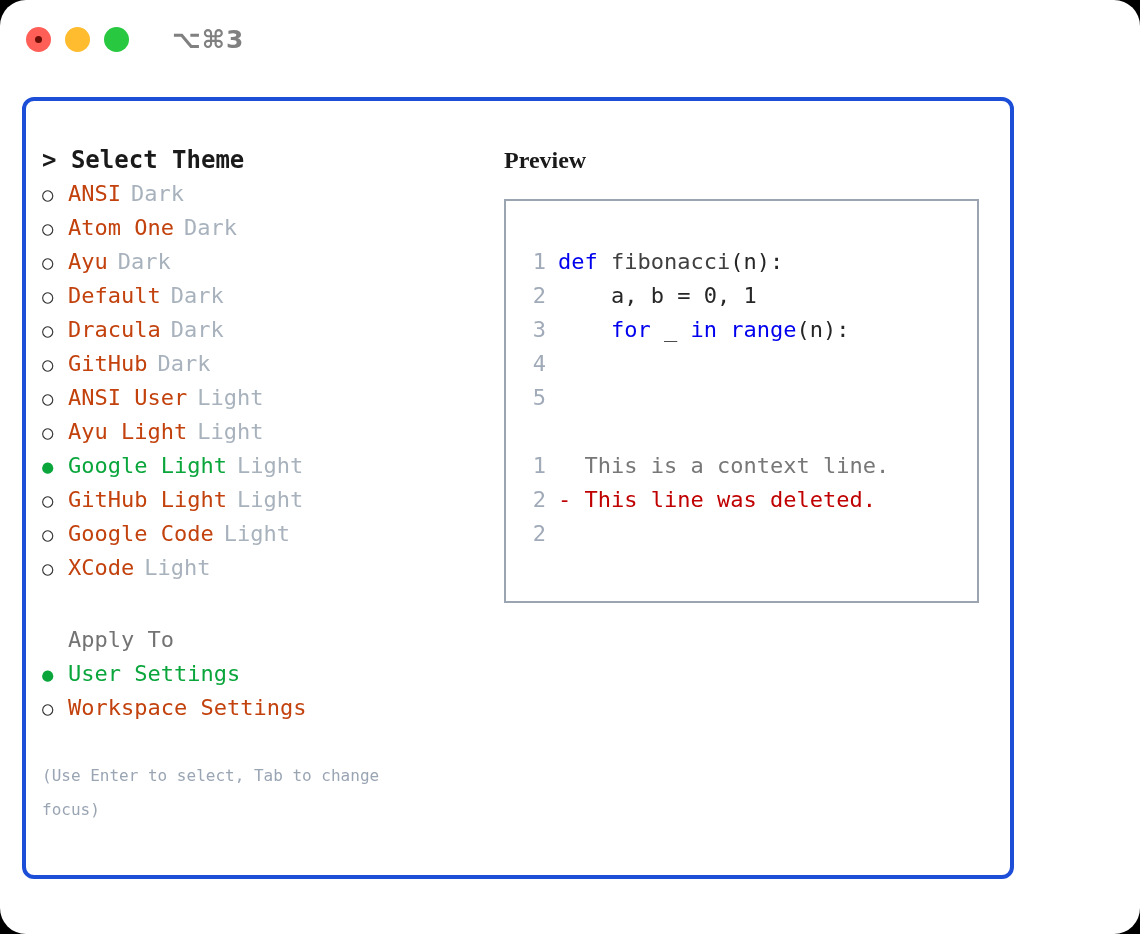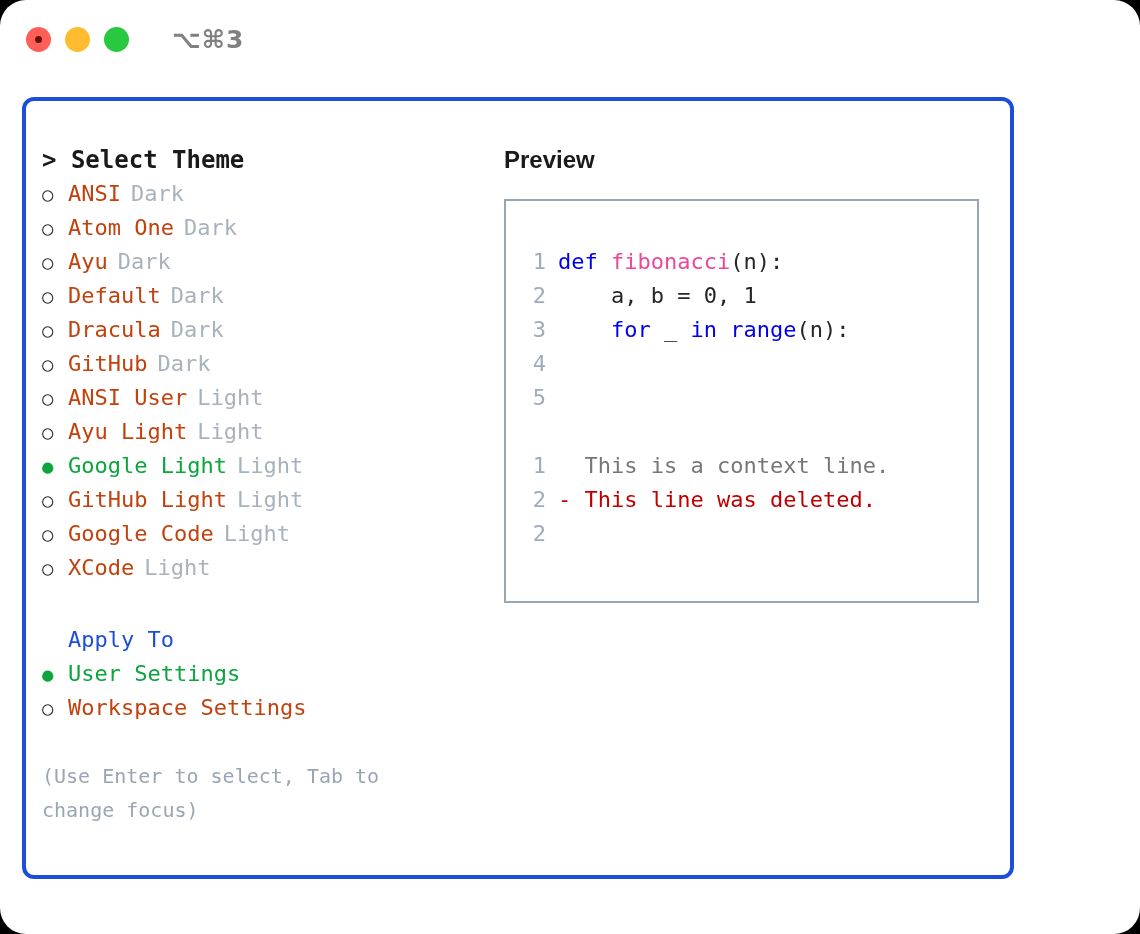--- a/index.html
+++ b/index.html
@@ -132,45 +132,45 @@
     margin-left: 10px;
   }
 
   .section-gap {
     height: 38px;
   }
 
   .apply-head {
     font-family: "DejaVu Sans Mono", monospace;
     font-size: 22px;
-    color: #1d4ed8;
+    color: #737373;
     line-height: 34px;
     padding-left: 26px;
     white-space: pre;
   }
 
   .hint {
     margin-top: 34px;
     font-family: "DejaVu Sans Mono", monospace;
-    font-size: 20px;
+    font-size: 16px;
     line-height: 34px;
     color: #9aa5b4;
     width: 400px;
     white-space: pre-wrap;
   }
 
   
   .right-col {
     position: absolute;
     left: 478px;
     top: 42px;
     width: 500px;
   }
   .preview-head {
-    font-family: Liberation Sans, sans-serif;
+    font-family: Liberation Serif, serif;
     font-size: 24px;
     font-weight: bold;
     color: #1a1a1a;
     line-height: 34px;
   }
   .preview-box {
     margin-top: 22px;
     width: 475px;
     height: 404px;
     border: 2px solid #9aa5b1;
@@ -195,21 +195,21 @@
   .ln {
     width: 26px;
     flex: 0 0 26px;
     text-align: right;
     color: #a0aab8;
     margin-right: 12px;
   }
   .code-txt { color: #262626; }
 
   .tok-kw   { color: #0000ee; }
-  .tok-fn   { color: #ec4899; }
+  .tok-fn   { color: #404040; }
   .tok-plain{ color: #262626; }
 
   .diff-gap { height: 34px; }
   .diff-ctx { color: #777777; }
   .diff-del { color: #c00000; }
   .diff-add { color: #00bb00; }
 </style>
 </head>
 <body>
 

